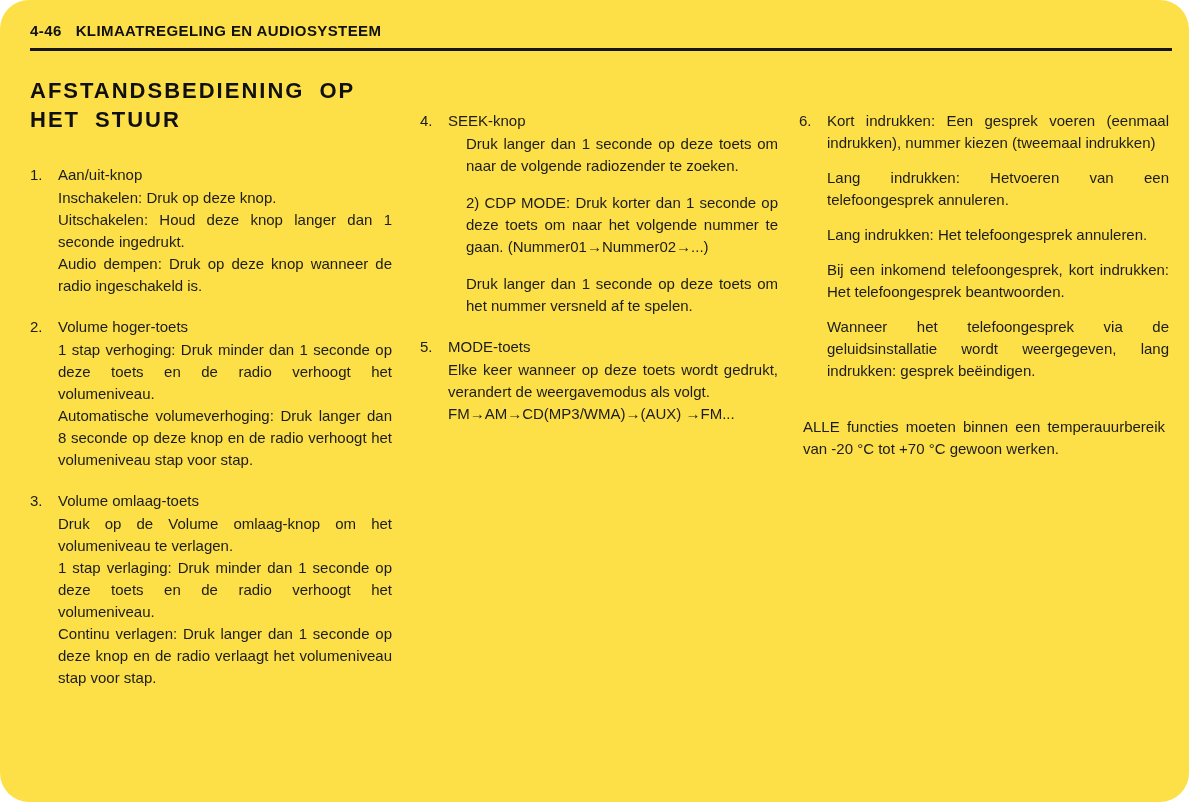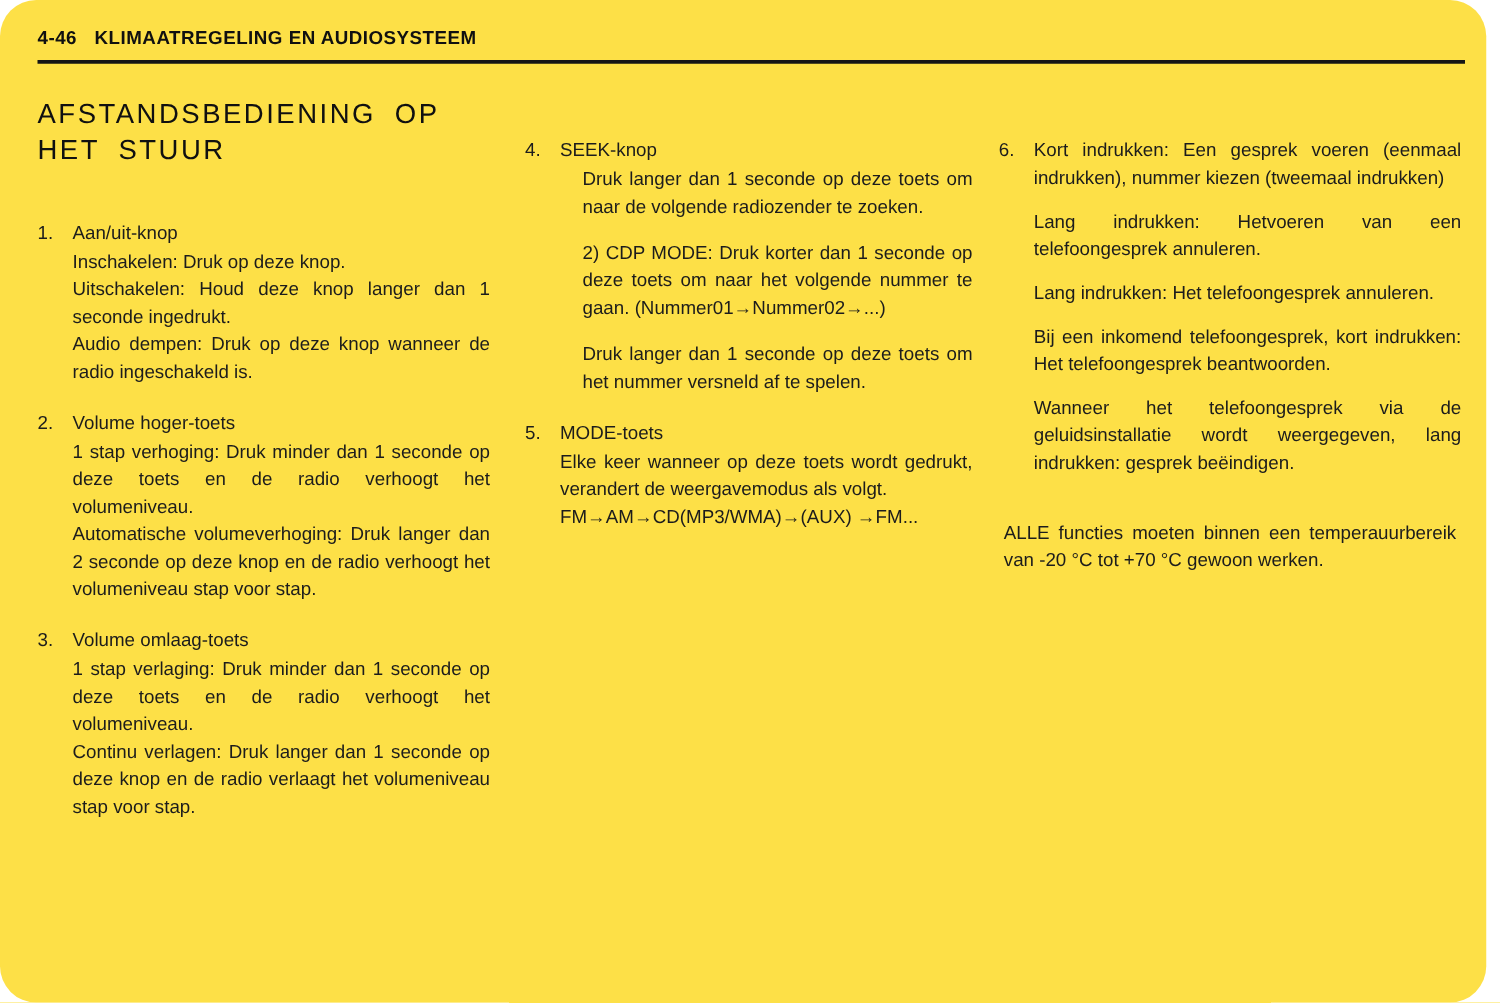--- a/index.html
+++ b/index.html
@@ -25,23 +25,23 @@
   .header-rule { margin-top: 9px; height: 3px; background: #151515; }
 
   
   .col { position: absolute; font-size: 15px; line-height: 22px; color: #1c1c1c; }
   .col-left  { left: 30px;  top: 76px;  width: 362px; }
   .col-mid   { left: 420px; top: 110px; width: 358px; }
   .col-right { left: 799px; top: 110px; width: 370px; }
 
   
   .doc-title {
-    margin: 0 0 42px 0;
+    margin: 0 0 30px 0;
     font-size: 22px; line-height: 29px;
-    font-weight: 400; letter-spacing: 2px; word-spacing: 7px;
+    font-weight: 700; letter-spacing: 2px; word-spacing: 7px;
     color: #101010;
   }
 
   
   .item { display: flex; margin-bottom: 19px; }
   .item-num { width: 28px; flex: none; }
   .item-body { flex: 1; min-width: 0; }
   .item-title { margin-bottom: 1px; }
   .item-title b { font-weight: 400; }
 
@@ -88,30 +88,31 @@
           </div>
       </div>
     </div>
 
     <div class="item">
       <div class="item-num">2.</div>
       <div class="item-body">
         <div class="item-title"><b>Volume hoger</b><span>-toets</span></div>
         <div class="paras">
             <p class="para">1 stap verhoging: Druk minder dan 1 seconde op deze toets en de radio verhoogt het volumeniveau.</p>
-            <p class="para">Automatische volumeverhoging: Druk langer dan 2 seconde op deze knop en de radio verhoogt het volumeniveau stap voor stap.</p>
+            <p class="para">Automatische volumeverhoging: Druk langer dan 8 seconde op deze knop en de radio verhoogt het volumeniveau stap voor stap.</p>
           </div>
       </div>
     </div>
 
     <div class="item">
       <div class="item-num">3.</div>
       <div class="item-body">
         <div class="item-title"><b>Volume omlaag</b><span>-toets</span></div>
         <div class="paras">
+            <p class="para">Druk op de Volume omlaag-knop om het volumeniveau te verlagen.</p>
             <p class="para">1 stap verlaging: Druk minder dan 1 seconde op deze toets en de radio verhoogt het volumeniveau.</p>
             <p class="para">Continu verlagen: Druk langer dan 1 seconde op deze knop en de radio verlaagt het volumeniveau stap voor stap.</p>
           </div>
       </div>
     </div>
   </section>
 
   <section class="col col-mid">
     <div class="item">
       <div class="item-num">4.</div>

